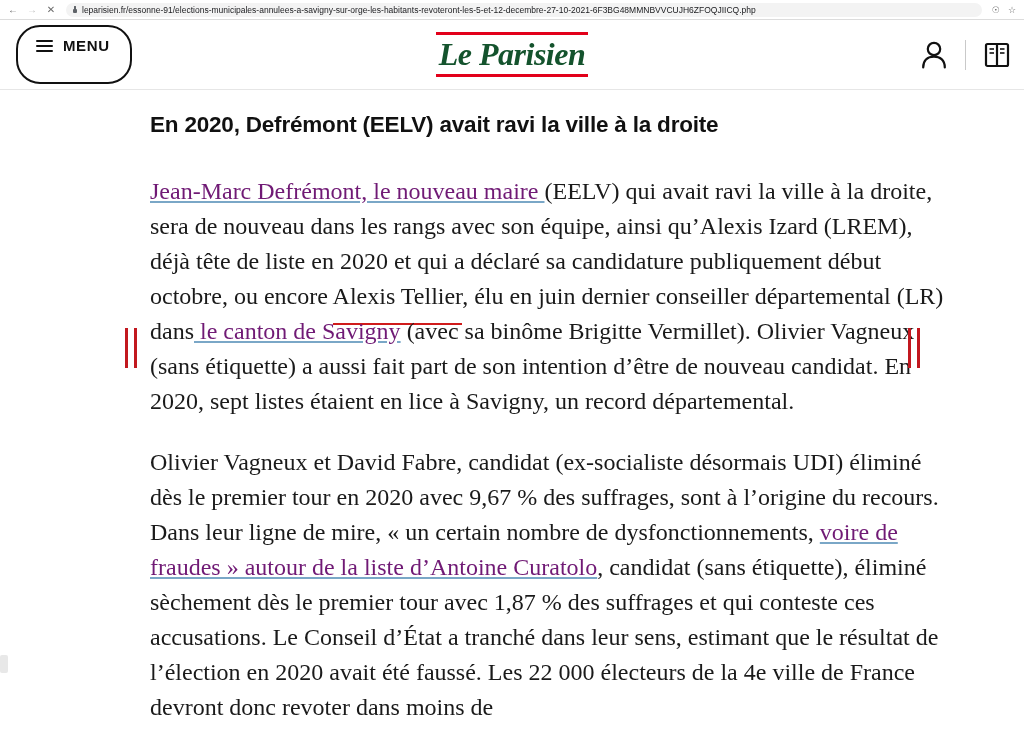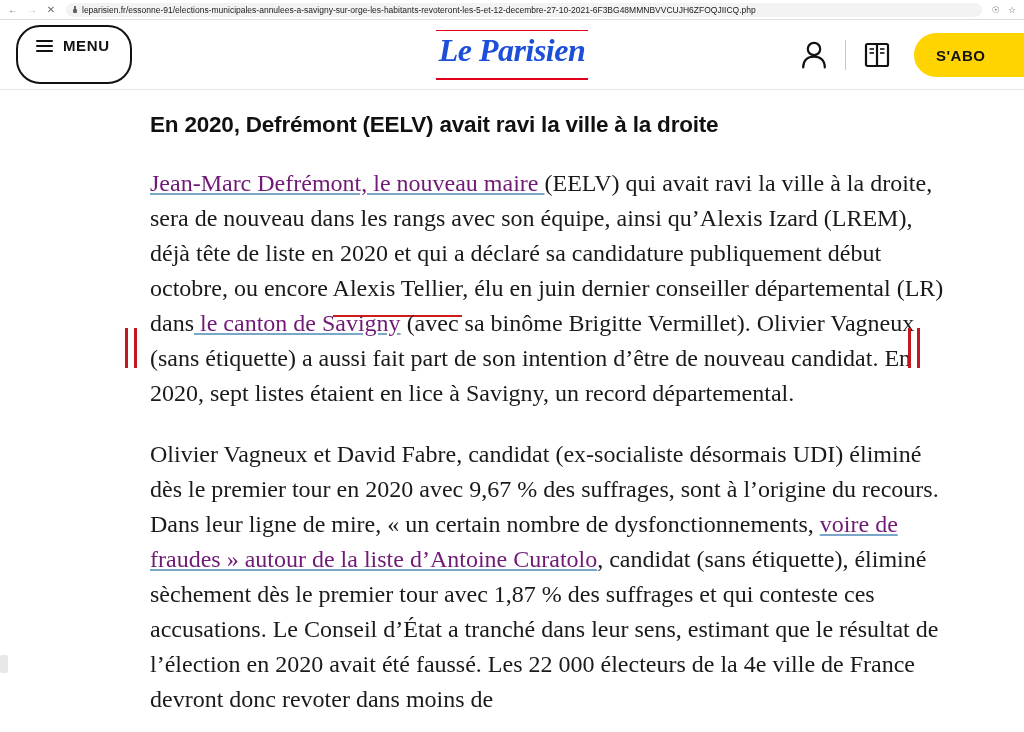--- a/index.html
+++ b/index.html
@@ -151,23 +151,23 @@
   .logo-rule {
     width: 152px;
     height: 3px;
     background: #e2001a;
   }
   .logo-text {
     font-family: "Liberation Serif", serif;
     font-size: 32px;
     font-style: italic;
     font-weight: bold;
-    color: #1d4ed8;
+    color: #14532d;
     line-height: 1;
-    padding: 3px 0 12px;
+    padding: 3px 0 4px;
     letter-spacing: -0.5px;
   }
 
   .header-right {
     position: absolute;
     right: 0;
     top: 0;
     height: 70px;
     display: flex;
     align-items: center;
@@ -216,21 +216,21 @@
   }
   .content-col {
     width: 800px;
     margin-left: 150px;
   }
   h2.subhead {
     font-family: "Liberation Sans", sans-serif;
     font-size: 22.5px;
     font-weight: bold;
     color: #111111;
-    margin: 0 0 28px 0;
+    margin: 0 0 36px 0;
     letter-spacing: -0.2px;
   }
   p.body {
     font-family: "Liberation Serif", serif;
     font-size: 24px;
     line-height: 35px;
     color: #1a1a1a;
     margin: 0 0 26px 0;
     text-align: left;
   }
@@ -319,23 +319,20 @@
     <div class="icon-btn">
       <svg width="26" height="28" viewBox="0 0 26 28">
         <rect x="2" y="3" width="22" height="22" rx="1.5" fill="none" stroke="#111" stroke-width="2.2"></rect>
         <line x1="13" y1="3" x2="13" y2="25" stroke="#111" stroke-width="2.2"></line>
         <line x1="5.5" y1="8" x2="10" y2="8" stroke="#111" stroke-width="1.6"></line>
         <line x1="5.5" y1="12" x2="10" y2="12" stroke="#111" stroke-width="1.6"></line>
         <line x1="16" y1="8" x2="20.5" y2="8" stroke="#111" stroke-width="1.6"></line>
         <line x1="16" y1="12" x2="20.5" y2="12" stroke="#111" stroke-width="1.6"></line>
       </svg>
     </div>
-    <div class="subscribe-btn">
-      <span>S'ABO</span>
-    </div>
   </div>
 </div>
 
 <div class="article">
 
   <div class="side-scroll"></div>
 
   <div class="bracket bracket-left">
       <i></i>
       <i></i>

